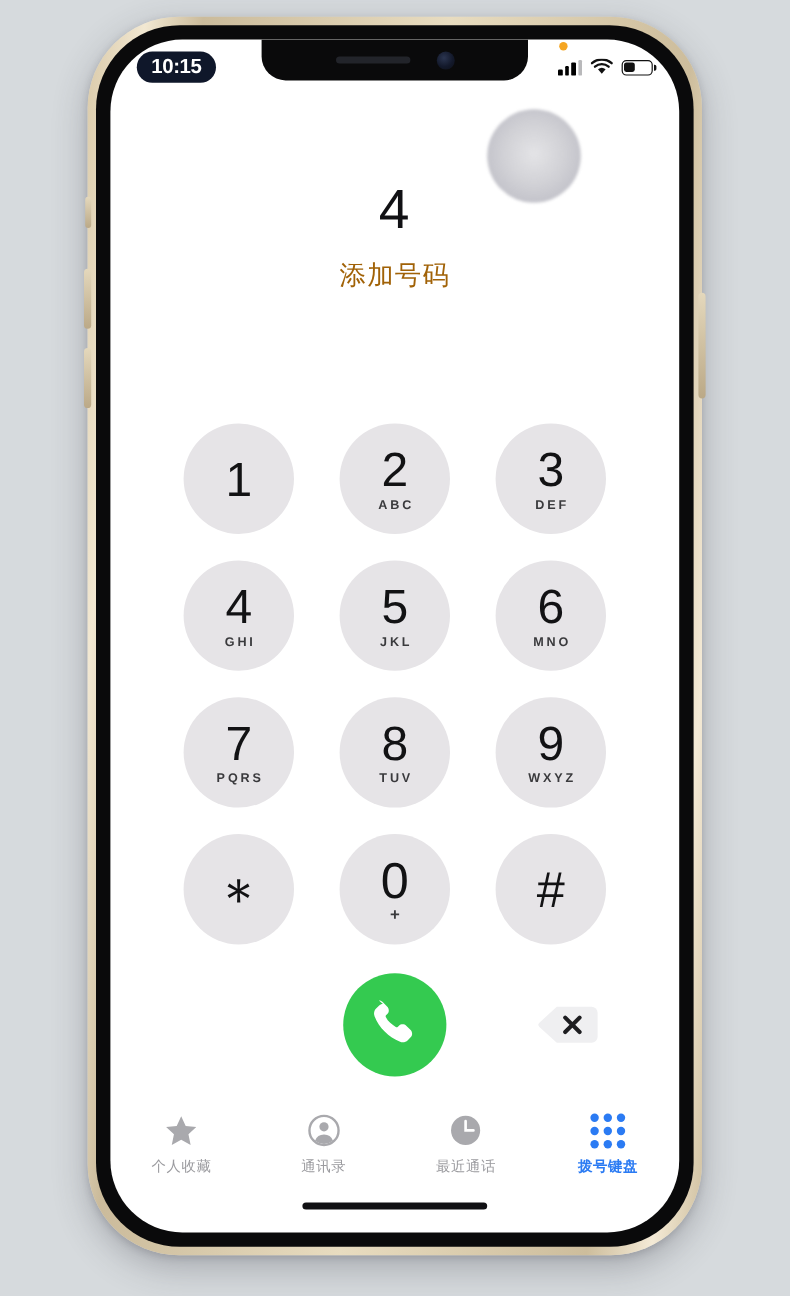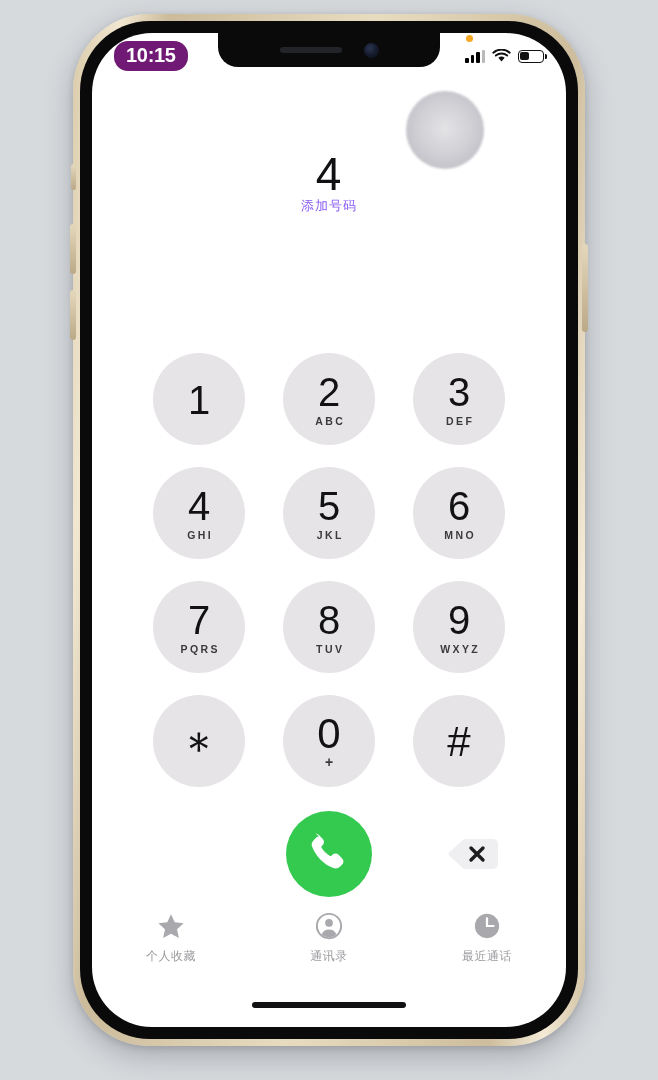--- a/index.html
+++ b/index.html
@@ -95,23 +95,23 @@
     right: 0;
     height: 46px;
     z-index: 25;
     display: flex;
     align-items: center;
     justify-content: space-between;
     padding: 0 22px;
     box-sizing: border-box;
   }
   #recording-time-pill {
-    background: #701a75;
+    background: #0f172a;
     color: #ffffff;
-    font-size: 20px;
+    font-size: 17px;
     font-weight: bold;
     padding: 3px 12px 4px 12px;
     border-radius: 14px;
     letter-spacing: -0.3px;
     line-height: 1.15;
   }
   #status-right {
     display: flex;
     align-items: center;
     gap: 7px;
@@ -169,23 +169,23 @@
     text-align: center;
   }
   #dialed-number {
     font-size: 46px;
     color: #111114;
     font-weight: 300;
     letter-spacing: 1px;
     line-height: 1;
   }
   #add-number-link {
-    margin-top: 0;
-    font-size: 13px;
-    color: #8b5cf6;
+    margin-top: 18px;
+    font-size: 22px;
+    color: #a16207;
     letter-spacing: 1px;
   }
 
   
   #keypad {
     position: absolute;
     top: 320px;
     left: 50%;
     transform: translateX(-50%);
     width: 352px;
@@ -259,21 +259,21 @@
   }
 
   
   #tab-bar {
     position: absolute;
     left: 0;
     right: 0;
     bottom: 46px;
     height: 78px;
     display: flex;
-    align-items: flex-start;
+    align-items: flex-end;
     padding-top: 8px;
     box-sizing: border-box;
   }
   .tab-item {
     flex: 1;
     display: flex;
     flex-direction: column;
     align-items: center;
     gap: 7px;
   }
@@ -427,20 +427,36 @@
         <div class="tab-item">
           <div class="tab-icon">
             <svg width="28" height="28" viewBox="0 0 24 24">
               <circle cx="12" cy="12" r="10.4" fill="#a9a9ad"></circle>
               <path d="M12 5.4 V12 H17.6" stroke="#ffffff" stroke-width="1.9" fill="none" stroke-linecap="round"></path>
             </svg>
           </div>
           <div class="tab-label">最近通话</div>
         </div>
 
+        <div class="tab-item active">
+          <div class="tab-icon">
+            <div id="keypad-dots">
+              <span></span>
+                <span></span>
+                <span></span>
+              <span></span>
+                <span></span>
+                <span></span>
+              <span></span>
+                <span></span>
+                <span></span>
+            </div>
+          </div>
+          <div class="tab-label">拨号键盘</div>
+        </div>
 
       </div>
 
       <div id="home-indicator"></div>
 
     </div>
   </div>
 </div>
 
 </body></html>

